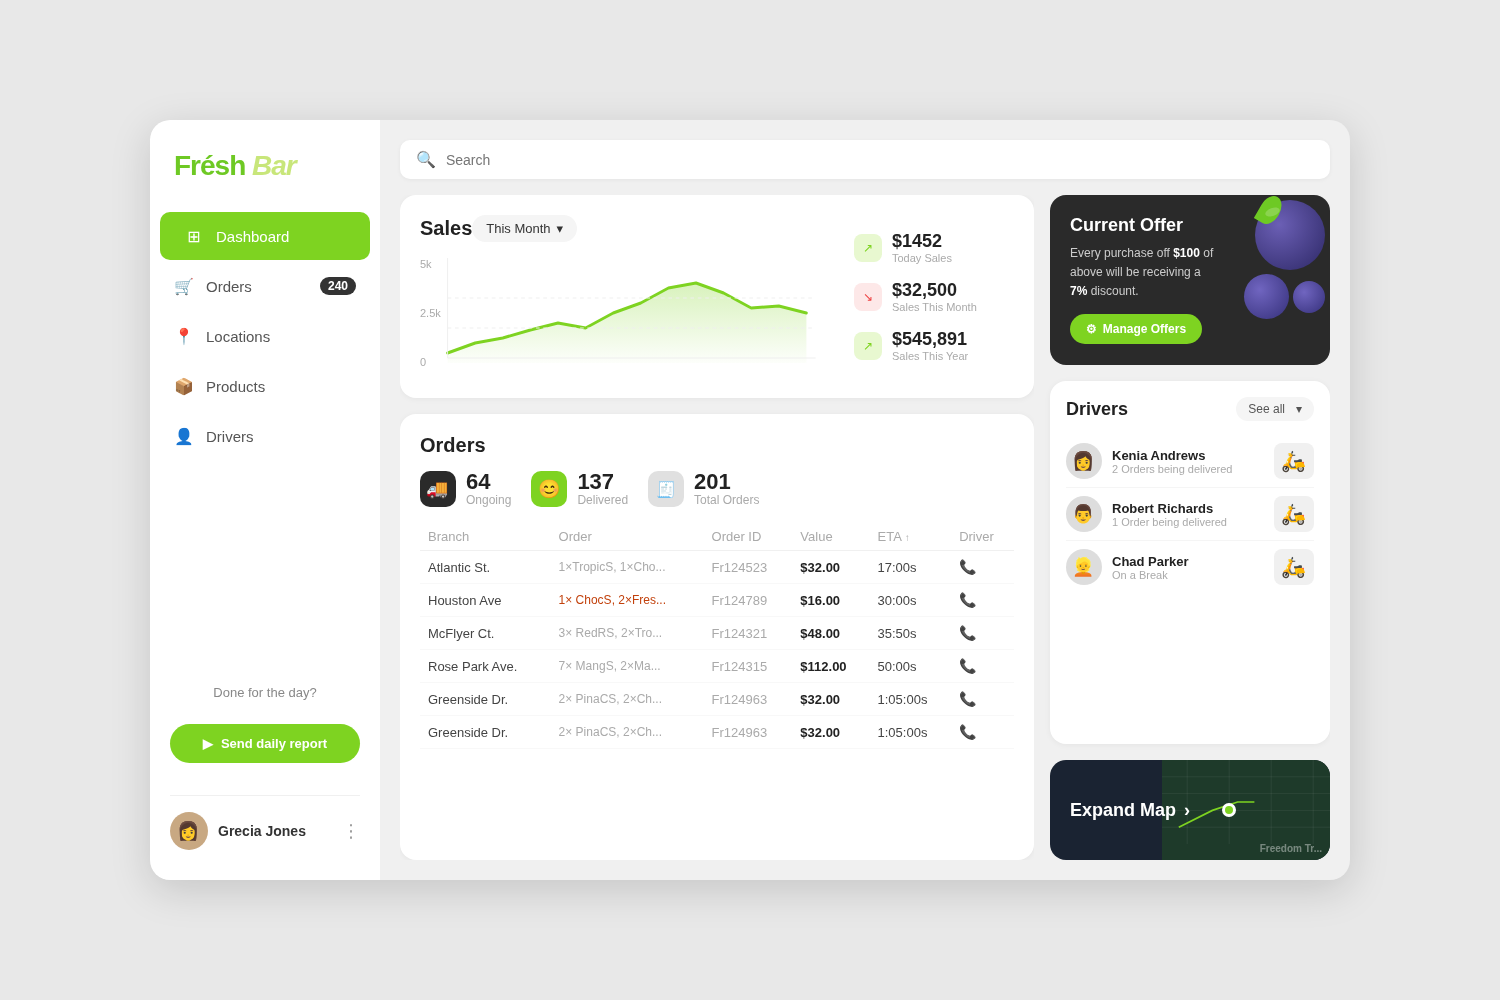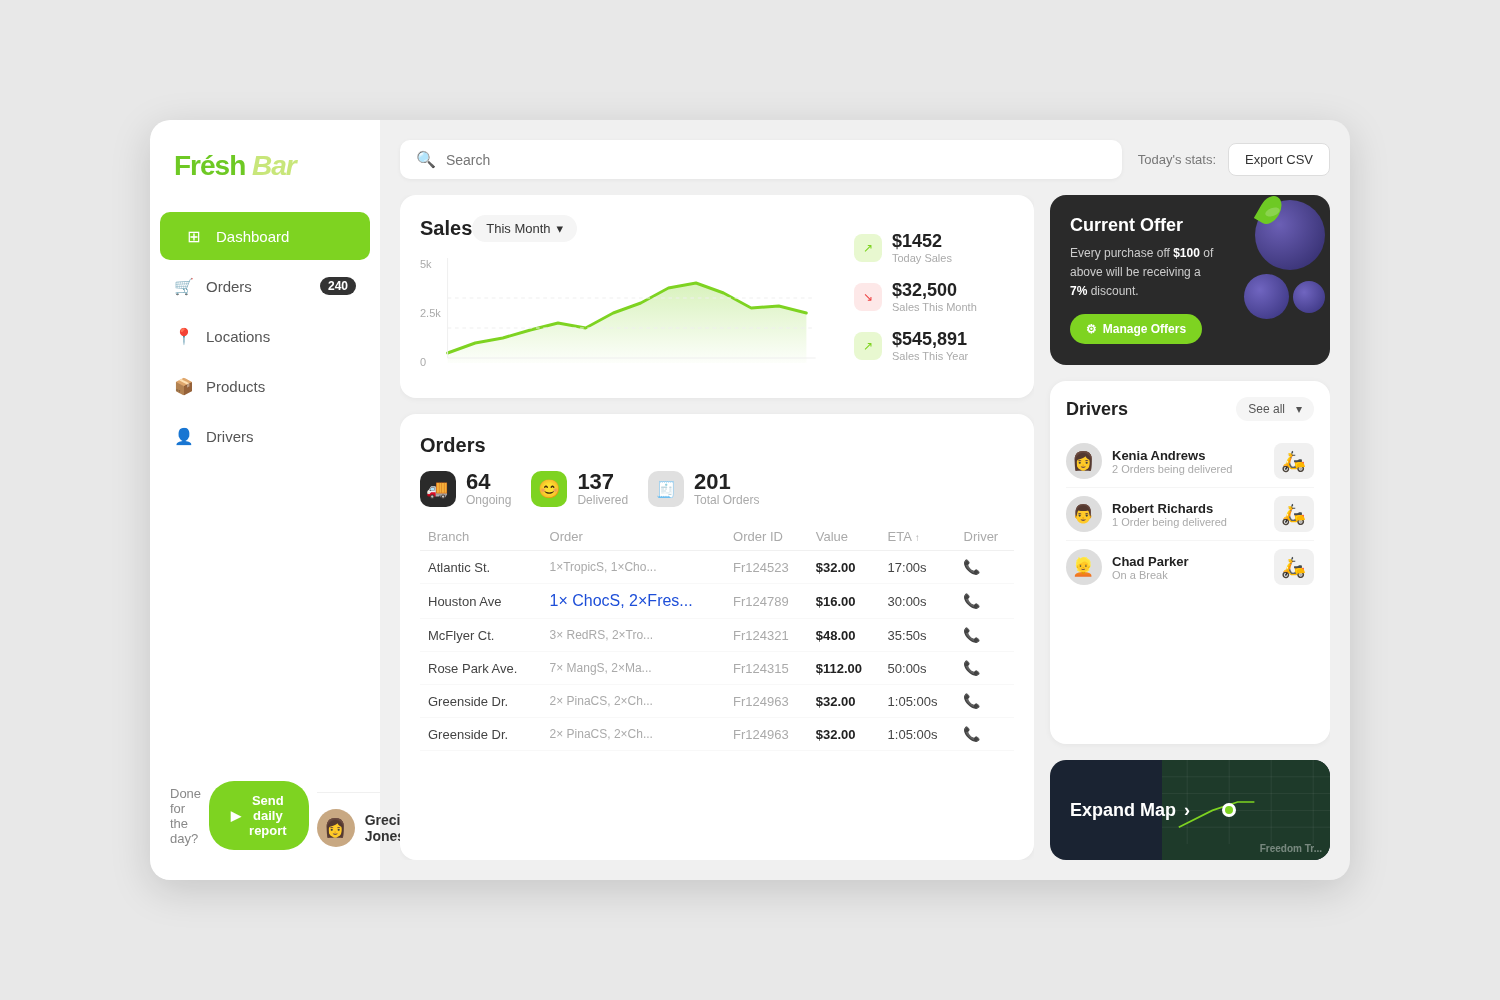--- a/index.html
+++ b/index.html
@@ -90,23 +90,23 @@
       height: 20px;
       display: flex;
       align-items: center;
       justify-content: center;
       font-size: 16px;
     }
 
     .sidebar-bottom {
       padding: 20px 20px 0;
       display: flex;
-      flex-direction: row;
-      align-items: center;
-      gap: 8px;
+      flex-direction: column;
+      align-items: center;
+      gap: 24px;
     }
 
     .done-text {
       font-size: 13px;
       color: #888;
     }
 
     .send-report-btn {
       background: #7ed321;
       color: #fff;
@@ -717,24 +717,20 @@
       </div>
     </div>
   </aside>
 
   <main class="main-content">
 
     <div class="header">
       <div class="search-bar">
         <span style="color:#aaa;">🔍</span>
         <input type="text" class="search-input" placeholder="Search" style="">
-      </div>
-      <div class="header-right">
-        <span class="todays-stats">Today's stats:</span>
-        <button class="export-csv-btn">Export CSV</button>
       </div>
     </div>
 
     <div class="body-grid">
 
       <div class="left-column">
 
         <div class="sales-card">
           <div class="sales-left">
             <div class="sales-header">
@@ -842,21 +838,21 @@
       <td style="color:#aaa;font-size:12px;">1×TropicS, 1×Cho...</td>
       <td style="color:#aaa;">Fr124523</td>
       <td class="value">$32.00</td>
       <td>17:00s</td>
       <td>
         <span class="phone-icon ">📞</span>
       </td>
     </tr>
                 <tr>
       <td>Houston Ave</td>
-      <td style="color:#1d4ed8;font-size:16px;">1× ChocS, 2×Fres...</td>
+      <td style="color:#c2410c;font-size:12px;">1× ChocS, 2×Fres...</td>
       <td style="color:#aaa;">Fr124789</td>
       <td class="value">$16.00</td>
       <td>30:00s</td>
       <td>
         <span class="phone-icon ">📞</span>
       </td>
     </tr>
                 <tr>
       <td>McFlyer Ct.</td>
       <td style="color:#aaa;font-size:12px;">3× RedRS, 2×Tro...</td>

